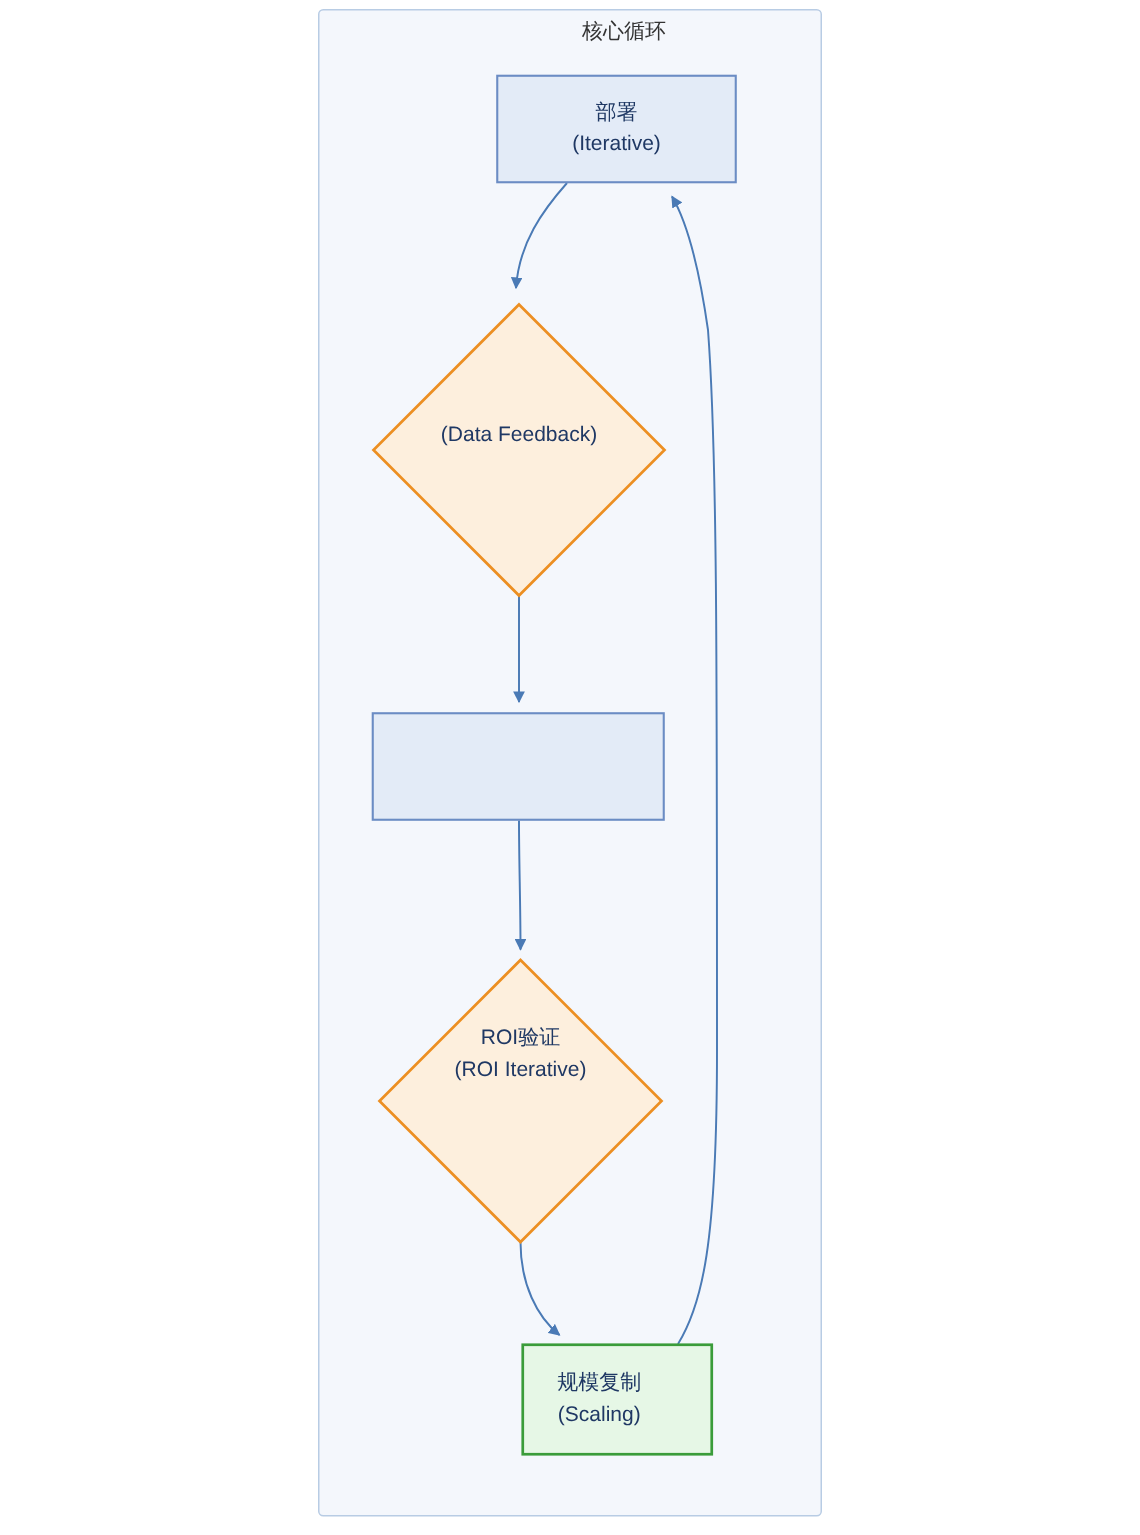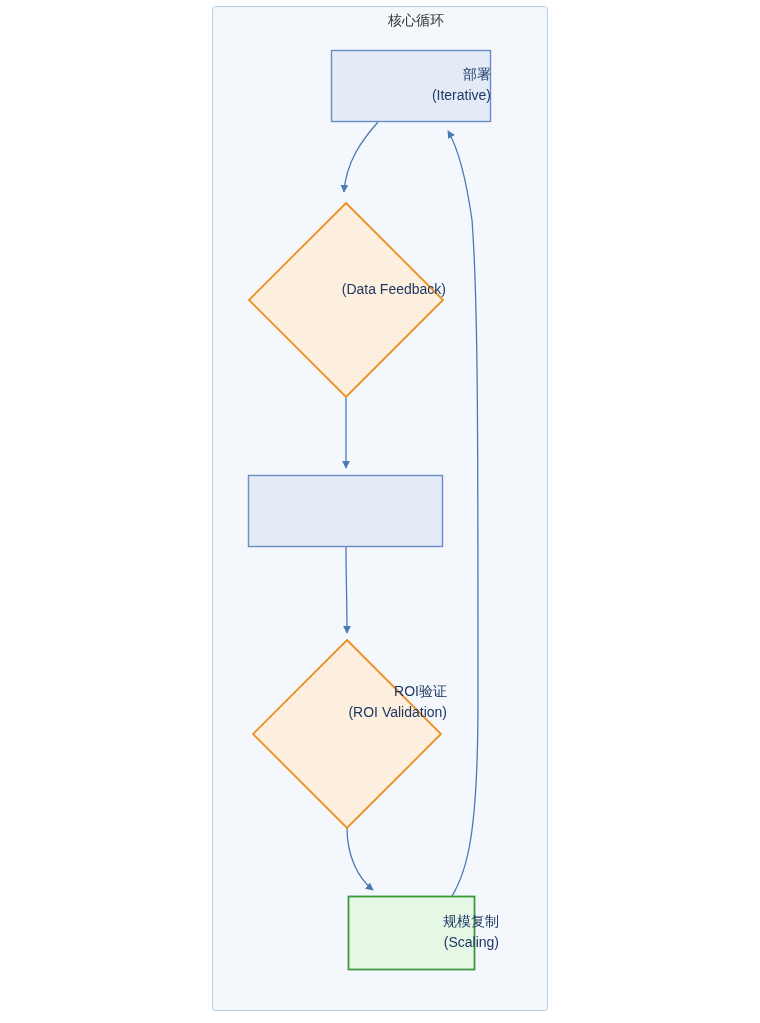--- a/index.html
+++ b/index.html
@@ -23,21 +23,21 @@
   }
   .diagram-svg {
     position: absolute;
     left: 0;
     top: 0;
     width: 760px;
     height: 1023px;
   }
   .node-label {
     position: absolute;
-    text-align: right;
+    text-align: center;
     color: #1f3864;
     font-size: 14px;
     line-height: 21px;
     pointer-events: none;
     white-space: nowrap;
   }
   .node-label .zh { display: block; }
   .node-label .en { display: block; }
   .cluster-title {
     position: absolute;
@@ -97,21 +97,21 @@
     <span class="en">(Iterative)</span>
   </div>
 
   <div class="node-label" style="left:246px; top:279px; width:200px;">
     <span class="en">(Data Feedback)</span>
   </div>
 
 
   <div class="node-label" style="left:247px; top:681px; width:200px;">
     <span class="zh">ROI验证</span>
-    <span class="en">(ROI Validation)</span>
+    <span class="en">(ROI Iterative)</span>
   </div>
 
-  <div class="node-label" style="left:348px; top:911px; width:103px;margin-left:48px;">
+  <div class="node-label" style="left:348px; top:911px; width:103px;">
     <span class="zh">规模复制</span>
     <span class="en">(Scaling)</span>
   </div>
 
 </div>
 
 </body></html>

